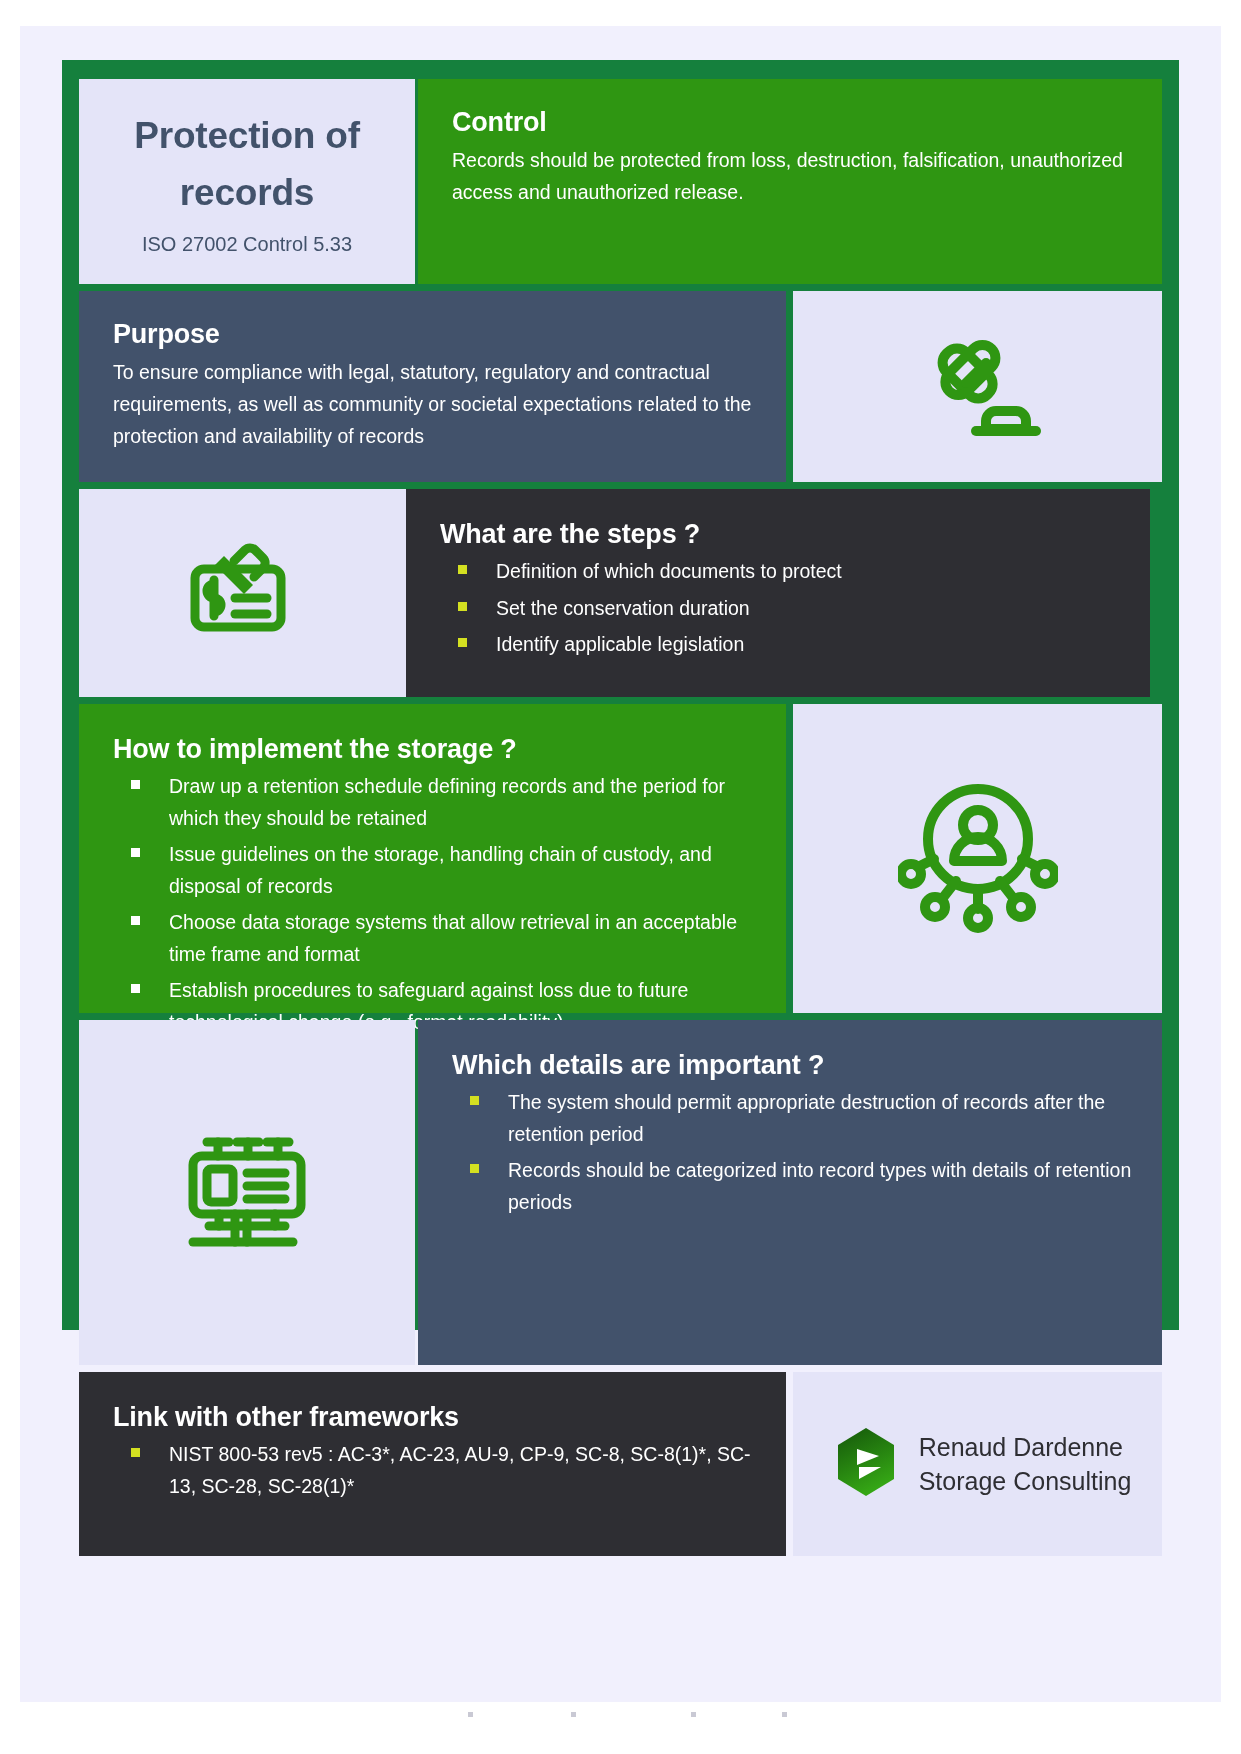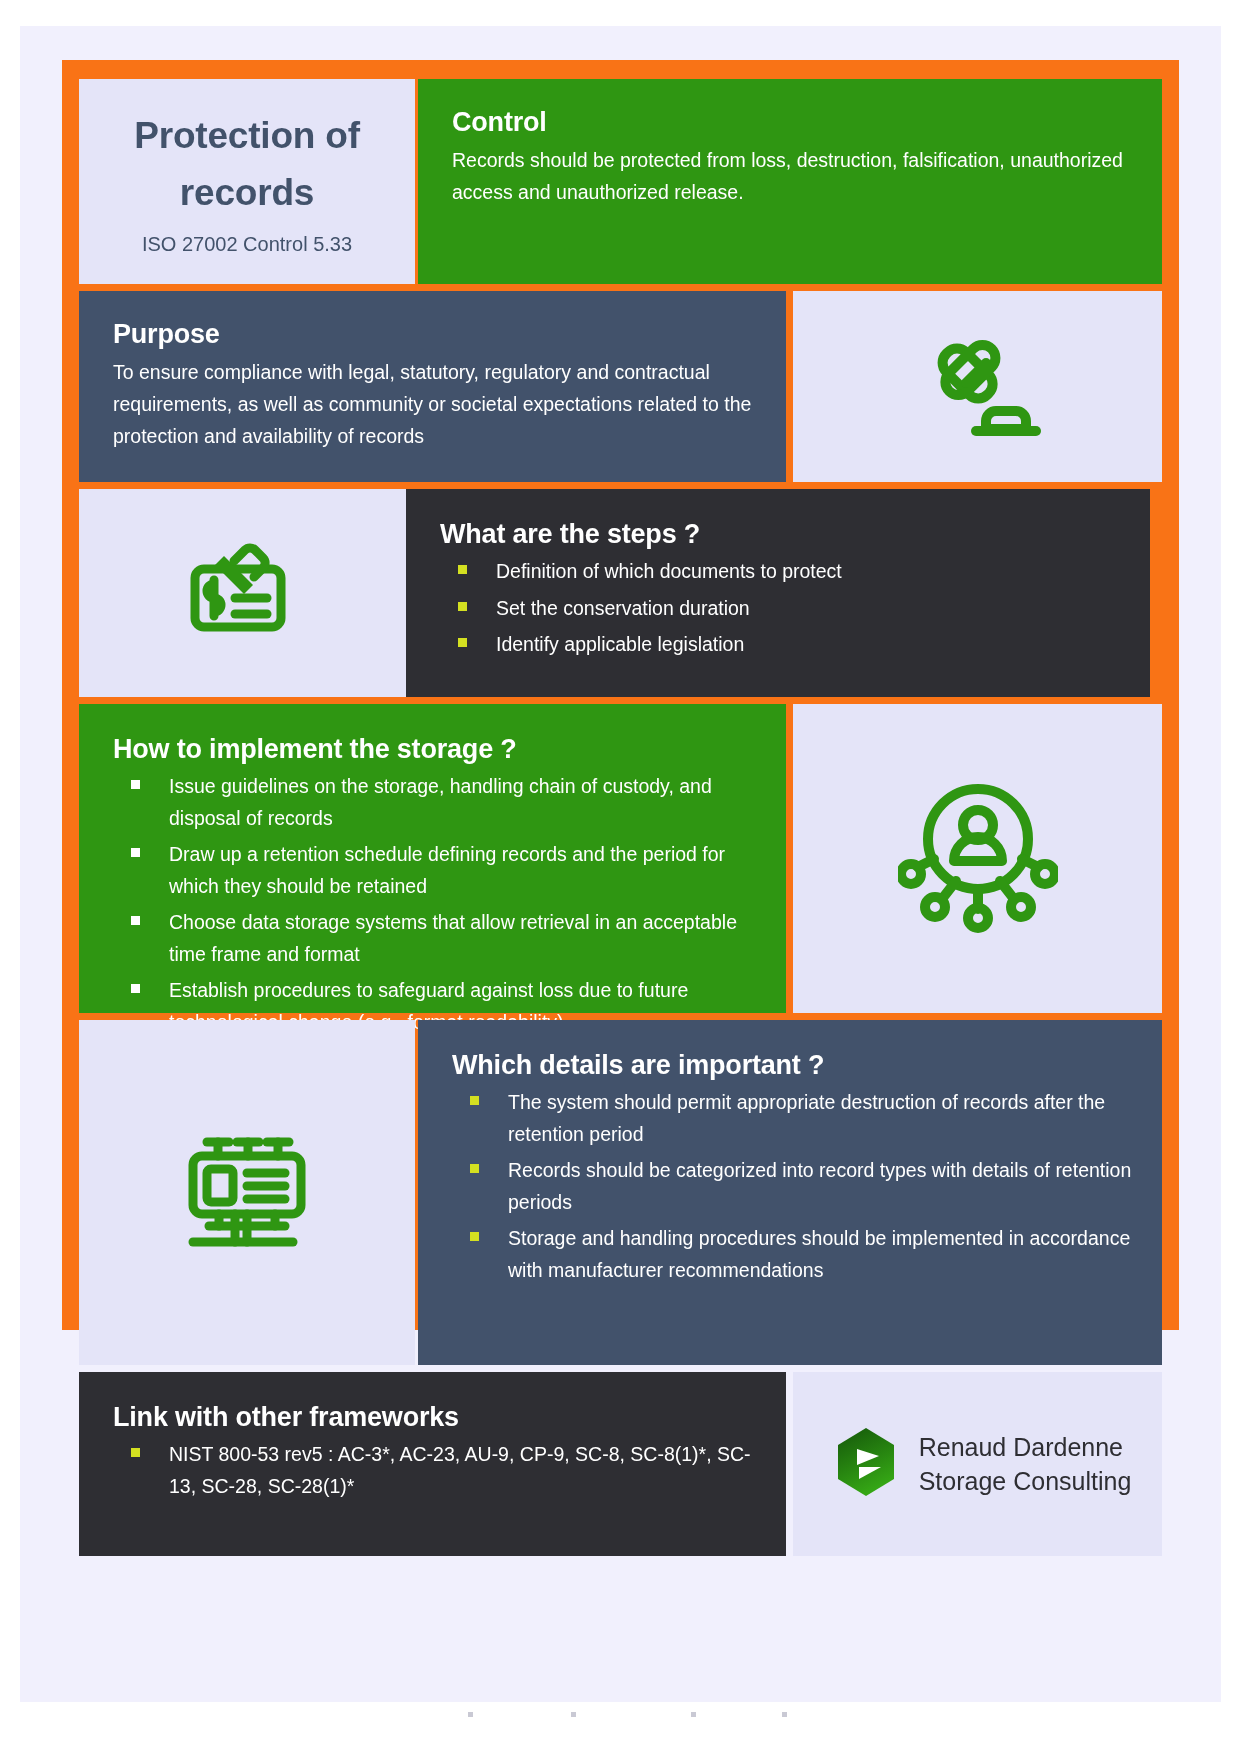--- a/index.html
+++ b/index.html
@@ -11,21 +11,21 @@
   }
   .page{
     position:absolute;left:20px;top:26px;
     width:1201px;height:1676px;
     background:#F1F0FD;
     box-sizing:border-box;
   }
   .sheet{
     position:absolute;left:42px;top:34px;
     width:1117px;height:1270px;
-    background:#f97316;
+    background:#15803d;
   }
   .panel{position:absolute;box-sizing:border-box;}
   .lav{background:#E4E4F8;}
   .green{background:#2F9612;}
   .slate{background:#42526B;}
   .dark{background:#2E2E33;}
 
   .title-wrap{
     display:flex;flex-direction:column;align-items:center;justify-content:center;
     height:100%;padding:0 18px;box-sizing:border-box;
@@ -132,22 +132,22 @@
         <li>Set the conservation duration</li>
         <li> Identify applicable legislation</li>
       </ul>
     </div>
 
     <div class="panel green" style="left:17px;top:644px;width:707px;height:309px;">
       <div class="pad-b">
         <div class="h-white">How to implement the storage ?</div>
       </div>
       <ul class="bl white-b">
+        <li>Draw up a retention schedule defining records and the period for which they should be retained</li>
         <li>Issue guidelines on the storage, handling chain of custody, and disposal of records</li>
-        <li>Draw up a retention schedule defining records and the period for which they should be retained</li>
         <li>Choose data storage systems that allow retrieval in an acceptable time frame and format</li>
         <li>Establish procedures to safeguard against loss due to future technological change (e.g., format readability)</li>
       </ul>
     </div>
 
     <div class="panel lav" style="left:731px;top:644px;width:369px;height:309px;">
       <div class="icon-cell">
         <span>
           <svg width="160" height="160" viewBox="0 0 160 160" fill="none" stroke="#2F9612" stroke-width="10" stroke-linecap="round" stroke-linejoin="round">
             <circle cx="80" cy="62" r="50"></circle>
@@ -194,21 +194,20 @@
       </div>
     </div>
 
     <div class="panel slate" style="left:356px;top:960px;width:744px;height:345px;">
       <div class="pad-b">
         <div class="h-white">Which details are important ?</div>
       </div>
       <ul class="bl">
         <li>The system should permit appropriate destruction of records after the retention period</li>
         <li>Records should be categorized into record types with details of retention periods</li>
-        <li>Storage and handling procedures should be implemented in accordance with manufacturer recommendations</li>
       </ul>
     </div>
 
     <div class="panel dark" style="left:17px;top:1312px;width:707px;height:184px;">
       <div class="pad-b">
         <div class="h-white">Link with other frameworks</div>
       </div>
       <ul class="bl">
         <li>NIST 800-53 rev5 : AC-3*, AC-23, AU-9, CP-9, SC-8, SC-8(1)*, SC-13, SC-28, SC-28(1)*</li>
       </ul>

